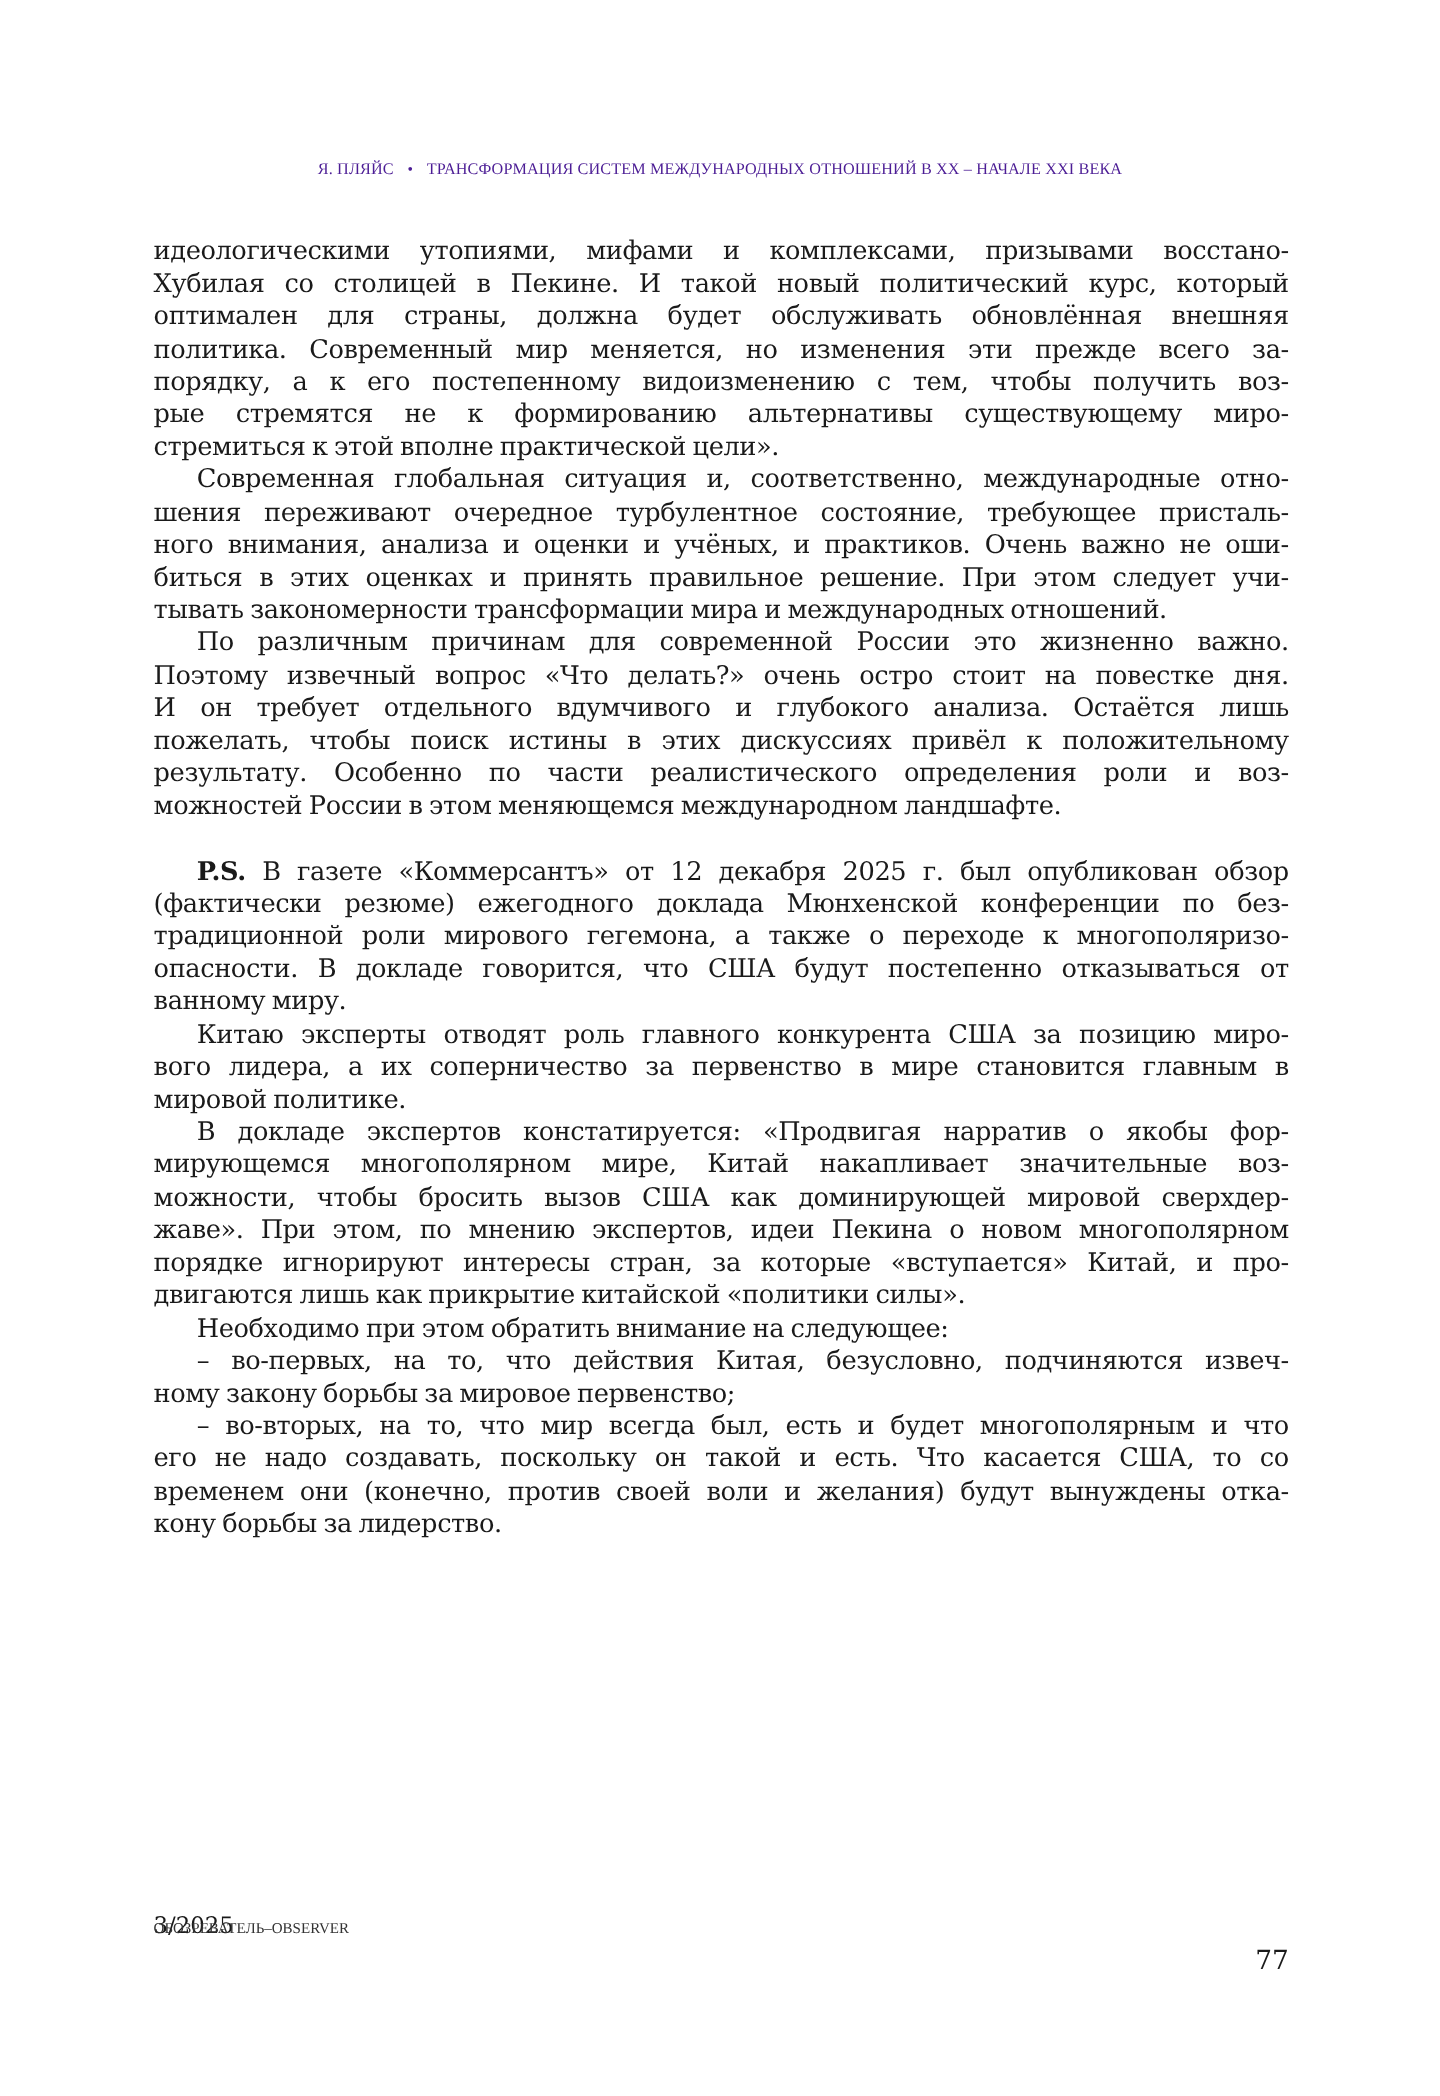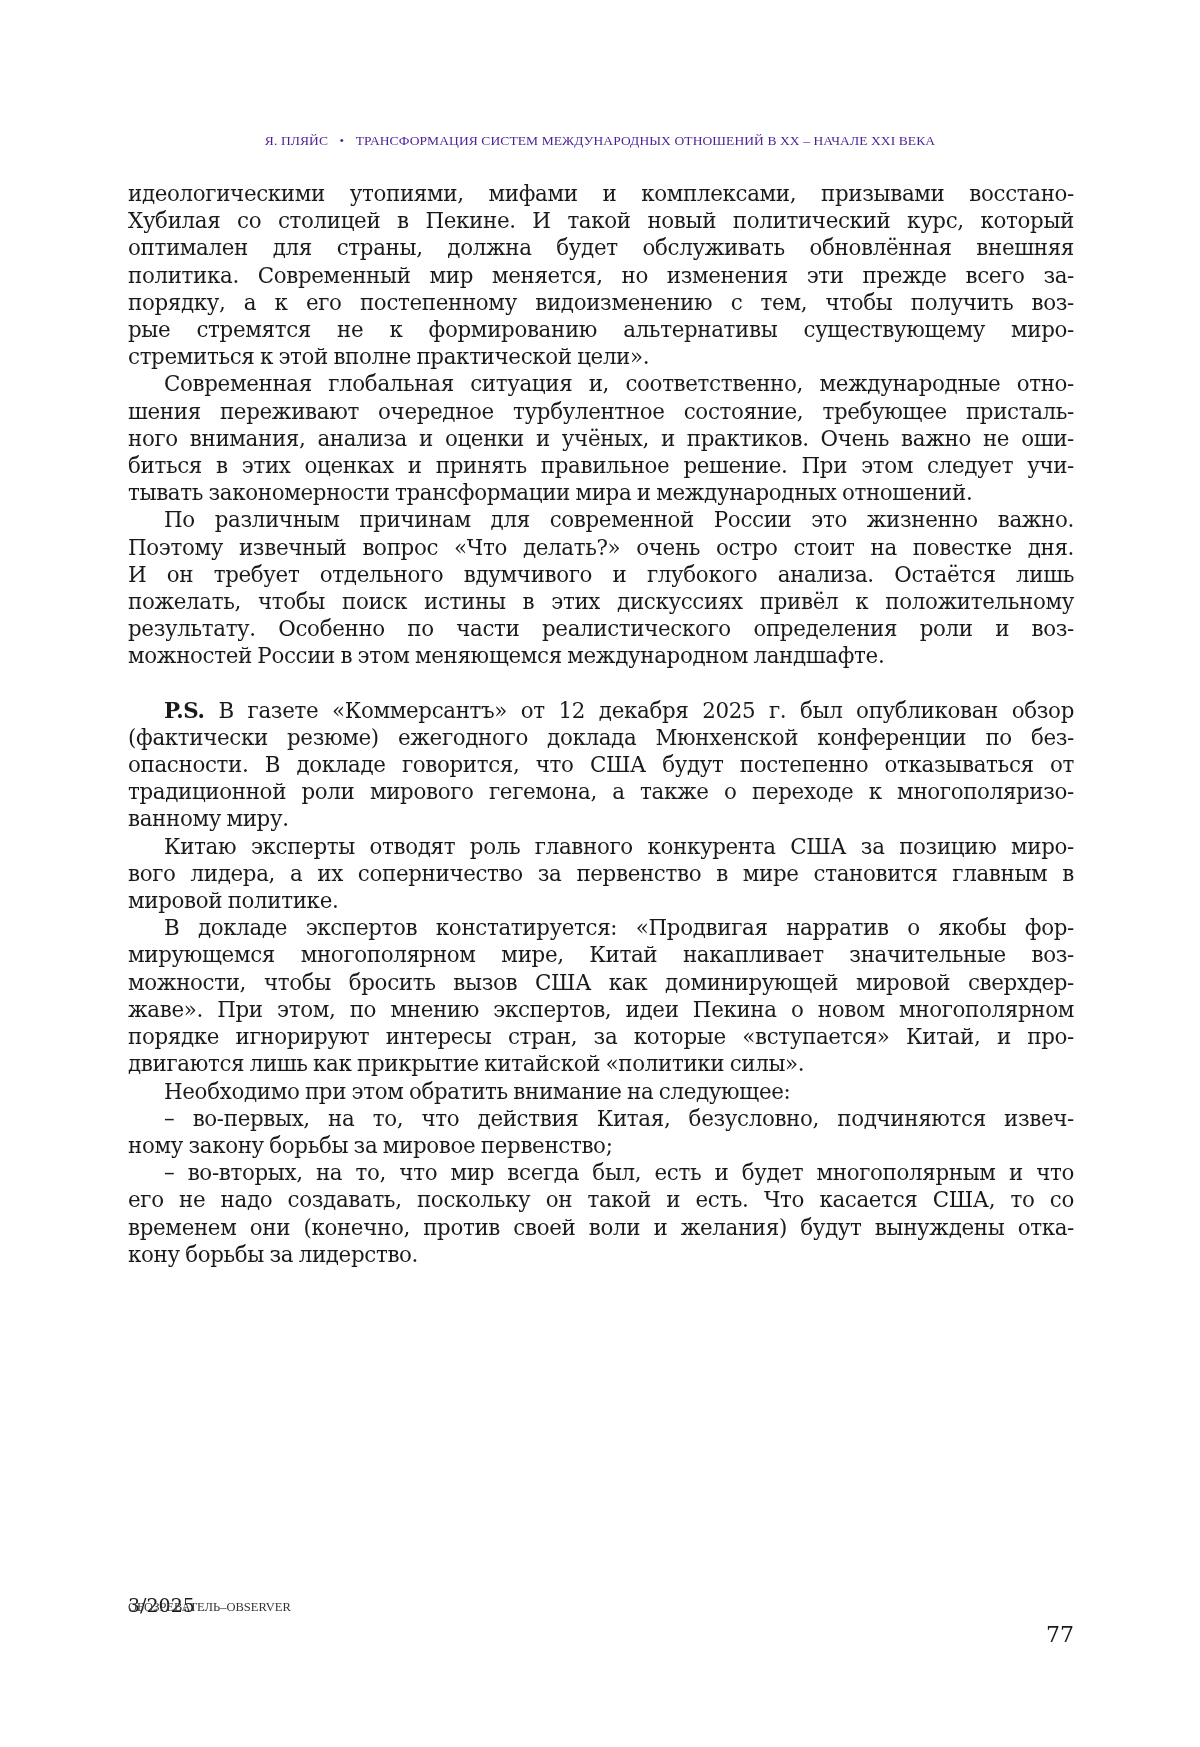--- a/index.html
+++ b/index.html
@@ -27,21 +27,21 @@
       color: #4c1d95;
       white-space: nowrap;
     }
     .running-head .bullet {
       display: inline-block;
       margin: 0 8px;
       font-size: 13px;
     }
     .body-text {
       position: absolute;
-      top: 180px;
+      top: 196px;
       left: 128px;
       width: 946px;
       font-family: "DejaVu Serif", "Liberation Serif", serif;
       font-size: 21.4px;
       line-height: 27.2px;
       letter-spacing: -0.35px;
       word-spacing: -1px;
       text-align: justify;
       text-align-last: left;
     }
@@ -132,22 +132,22 @@
     <span class="line">пожелать, чтобы поиск истины в этих дискуссиях привёл к положительному</span>
     <span class="line">результату. Особенно по части реалистического определения роли и воз-</span>
     <span class="line last">можностей России в этом меняющемся международном ландшафте.</span>
   </div>
 
   <div class="spacer"></div>
 
   <div>
     <span class="line indent"><b class="ps-label">P.S.</b><span> В газете «Коммерсантъ» от 12 декабря 2025 г. был опубликован обзор</span></span>
     <span class="line">(фактически резюме) ежегодного доклада Мюнхенской конференции по без-</span>
+    <span class="line">традиционной роли мирового гегемона, а также о переходе к многополяризо-</span>
     <span class="line">опасности. В докладе говорится, что США будут постепенно отказываться от</span>
-    <span class="line">традиционной роли мирового гегемона, а также о переходе к многополяризо-</span>
     <span class="line last">ванному миру.</span>
   </div>
 
   <div>
     <span class="line indent">Китаю эксперты отводят роль главного конкурента США за позицию миро-</span>
     <span class="line">вого лидера, а их соперничество за первенство в мире становится главным в</span>
     <span class="line last">мировой политике.</span>
   </div>
 
   <div>

